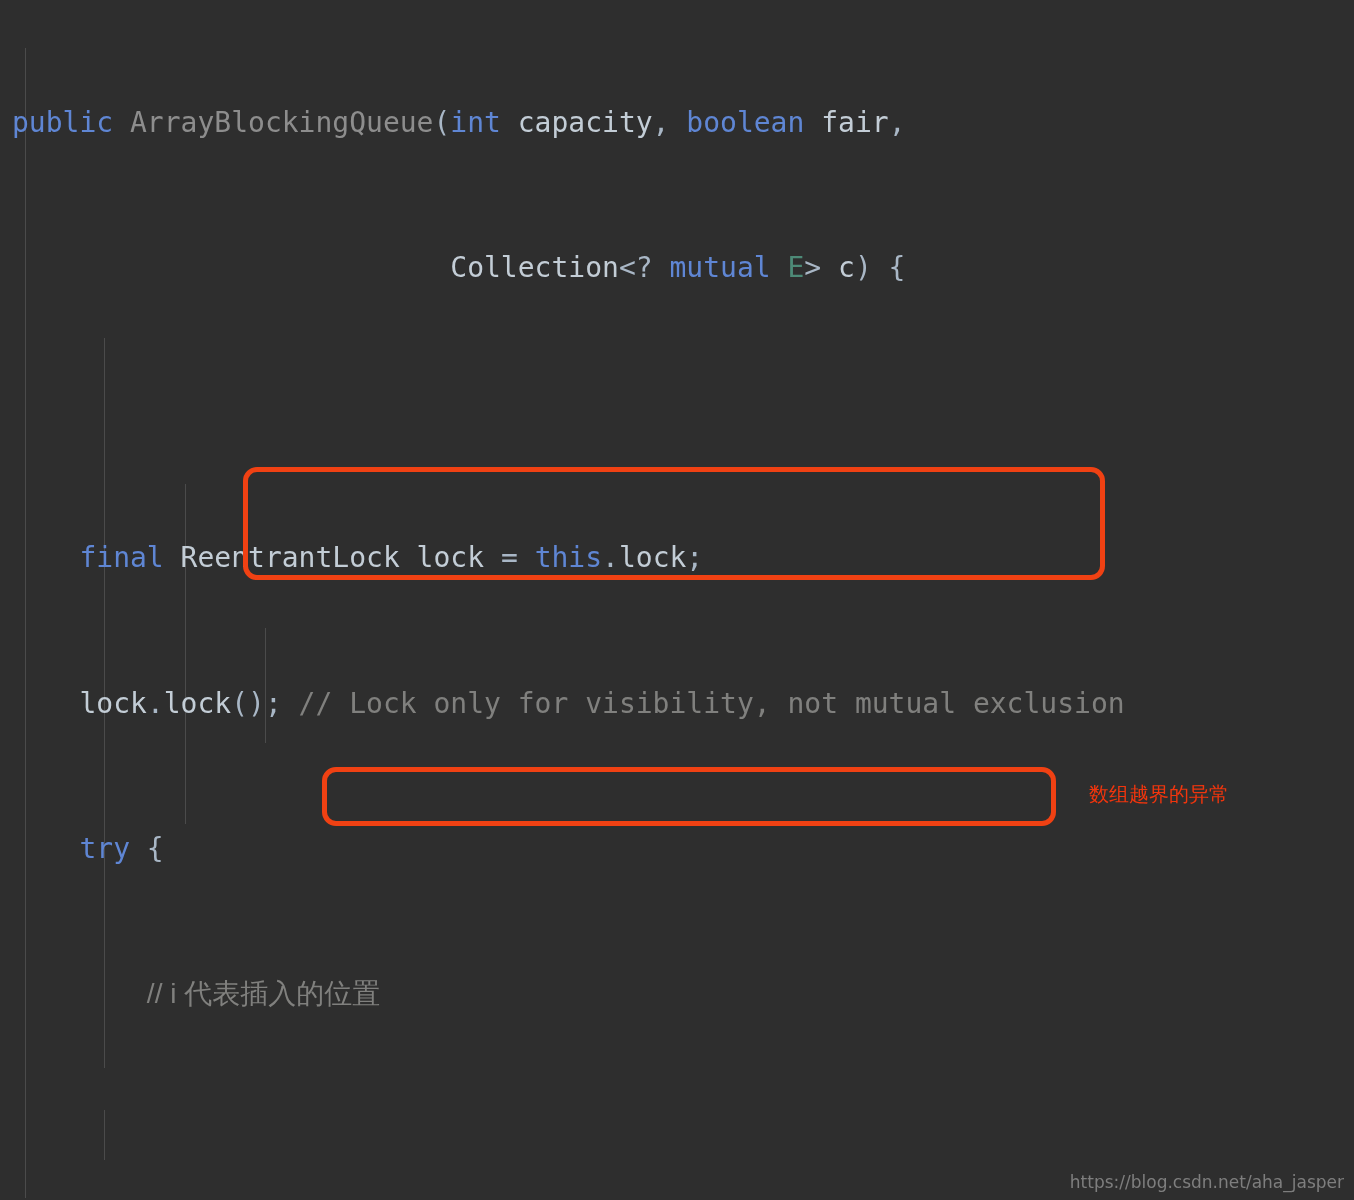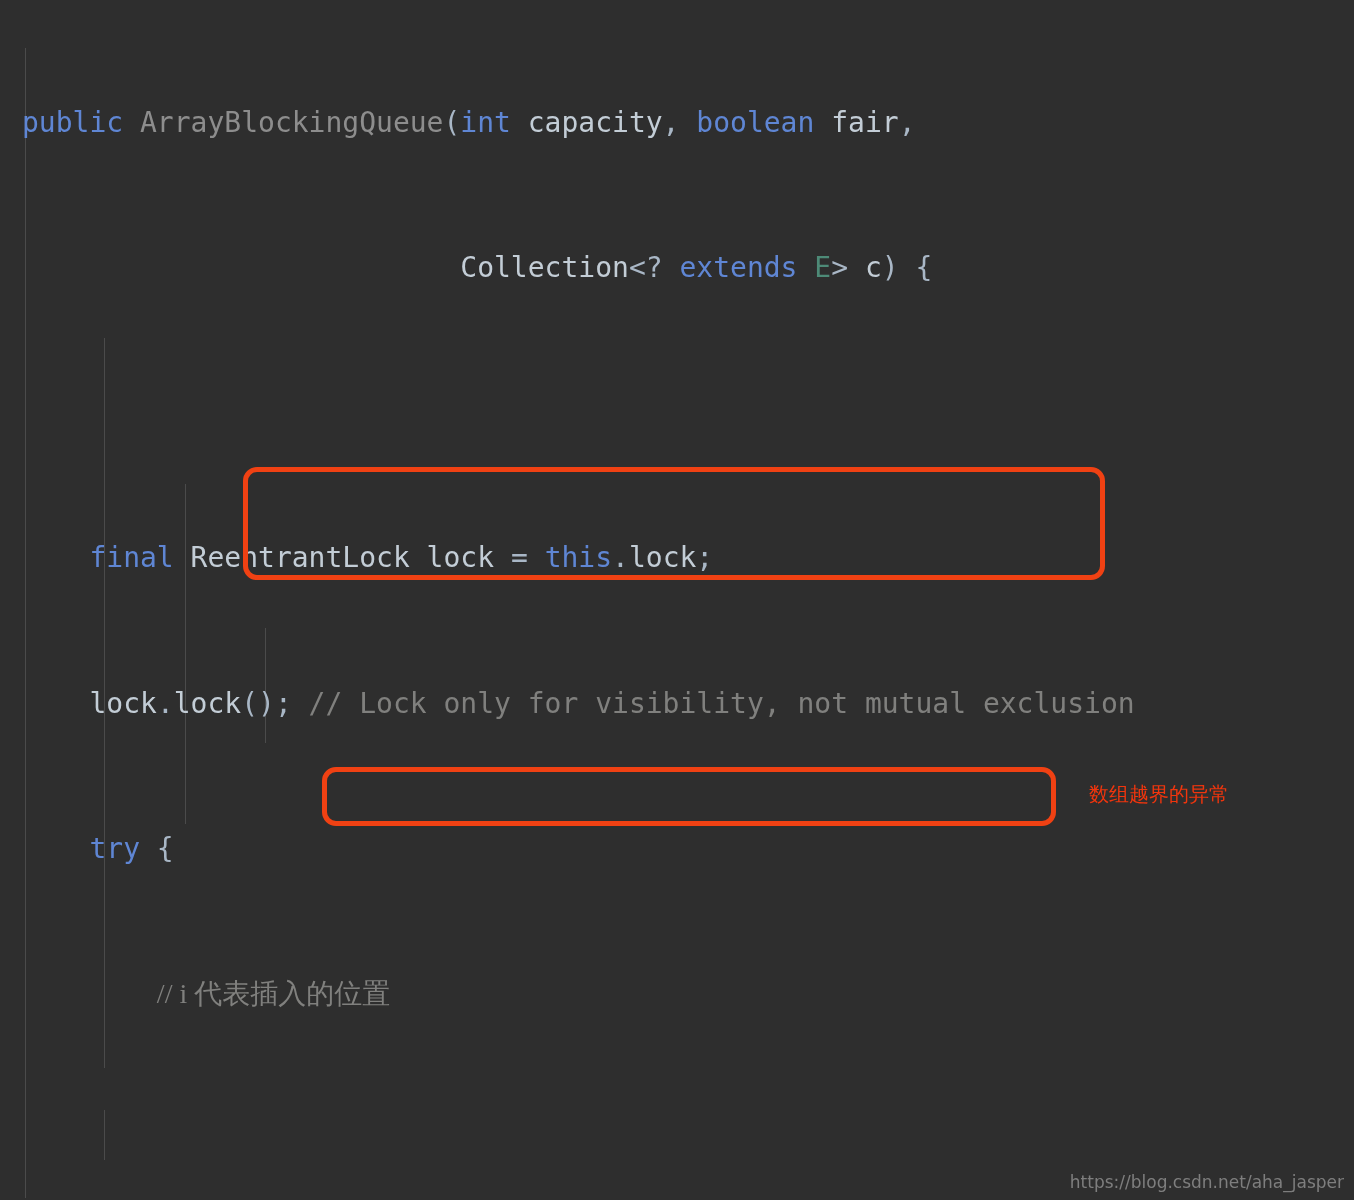--- a/index.html
+++ b/index.html
@@ -23,30 +23,30 @@
     width: 1354px;
     padding-top: 2px;
     font-size: 28px;
     line-height: 48.4px;
     white-space: pre;
     color: #a9b7c6;
     letter-spacing: 0px;
   }
   .ln {
     height: 48.4px;
-    padding-left: 22px;
+    padding-left: 12px;
     position: relative;
     white-space: pre;
   }
   .kw   { color: #5f86d4; }
   .cls  { color: #8d8d8d; }
   .ident{ color: #c3cdd6; }
   .cmt  { color: #80807e; text-align: right; }
   .type { color: #4d8a77; }
-  .cjk  { font-family: Liberation Serif, serif; }
+  .cjk  { font-family: Liberation Sans, sans-serif; }
 
   
   .guide {
     position: absolute;
     width: 1px;
     background: #4b4b4b;
   }
 
   
   .redbox {
@@ -83,21 +83,21 @@
 <div id="screen">
 
   <div class="guide" style="left:25px; top:48px; height:1150px;"></div>
   <div class="guide" style="left:104px; top:338px; height:730px;"></div>
   <div class="guide" style="left:185px; top:484px; height:340px;"></div>
   <div class="guide" style="left:265px; top:628px; height:115px;"></div>
   <div class="guide" style="left:104px; top:1110px; height:50px;"></div>
 
   <div id="code">
     <div class="ln"><span class="kw">public</span> <span class="cls">ArrayBlockingQueue</span>(<span class="kw">int</span> <span class="ident">capacity</span>, <span class="kw">boolean</span> <span class="ident">fair</span>,</div>
-    <div class="ln">                          <span class="ident">Collection</span>&lt;? <span class="kw">extends</span> <span class="type">E</span>&gt; <span class="ident">c</span>) {</div>
+    <div class="ln">                          <span class="ident">Collection</span>&lt;? <span class="kw">mutual</span> <span class="type">E</span>&gt; <span class="ident">c</span>) {</div>
     <div class="ln"> </div>
     <div class="ln">    <span class="kw">final</span> <span class="ident">ReentrantLock</span> <span class="ident">lock</span> = <span class="kw">this</span>.<span class="ident">lock</span>;</div>
     <div class="ln">    <span class="ident">lock</span>.<span class="ident">lock</span>(); <span class="cmt">// Lock only for visibility, not mutual exclusion</span></div>
     <div class="ln">    <span class="kw">try</span> {</div>
     <div class="ln">        <span class="cmt cjk">// i 代表插入的位置</span></div>
     
     
     
     
     

